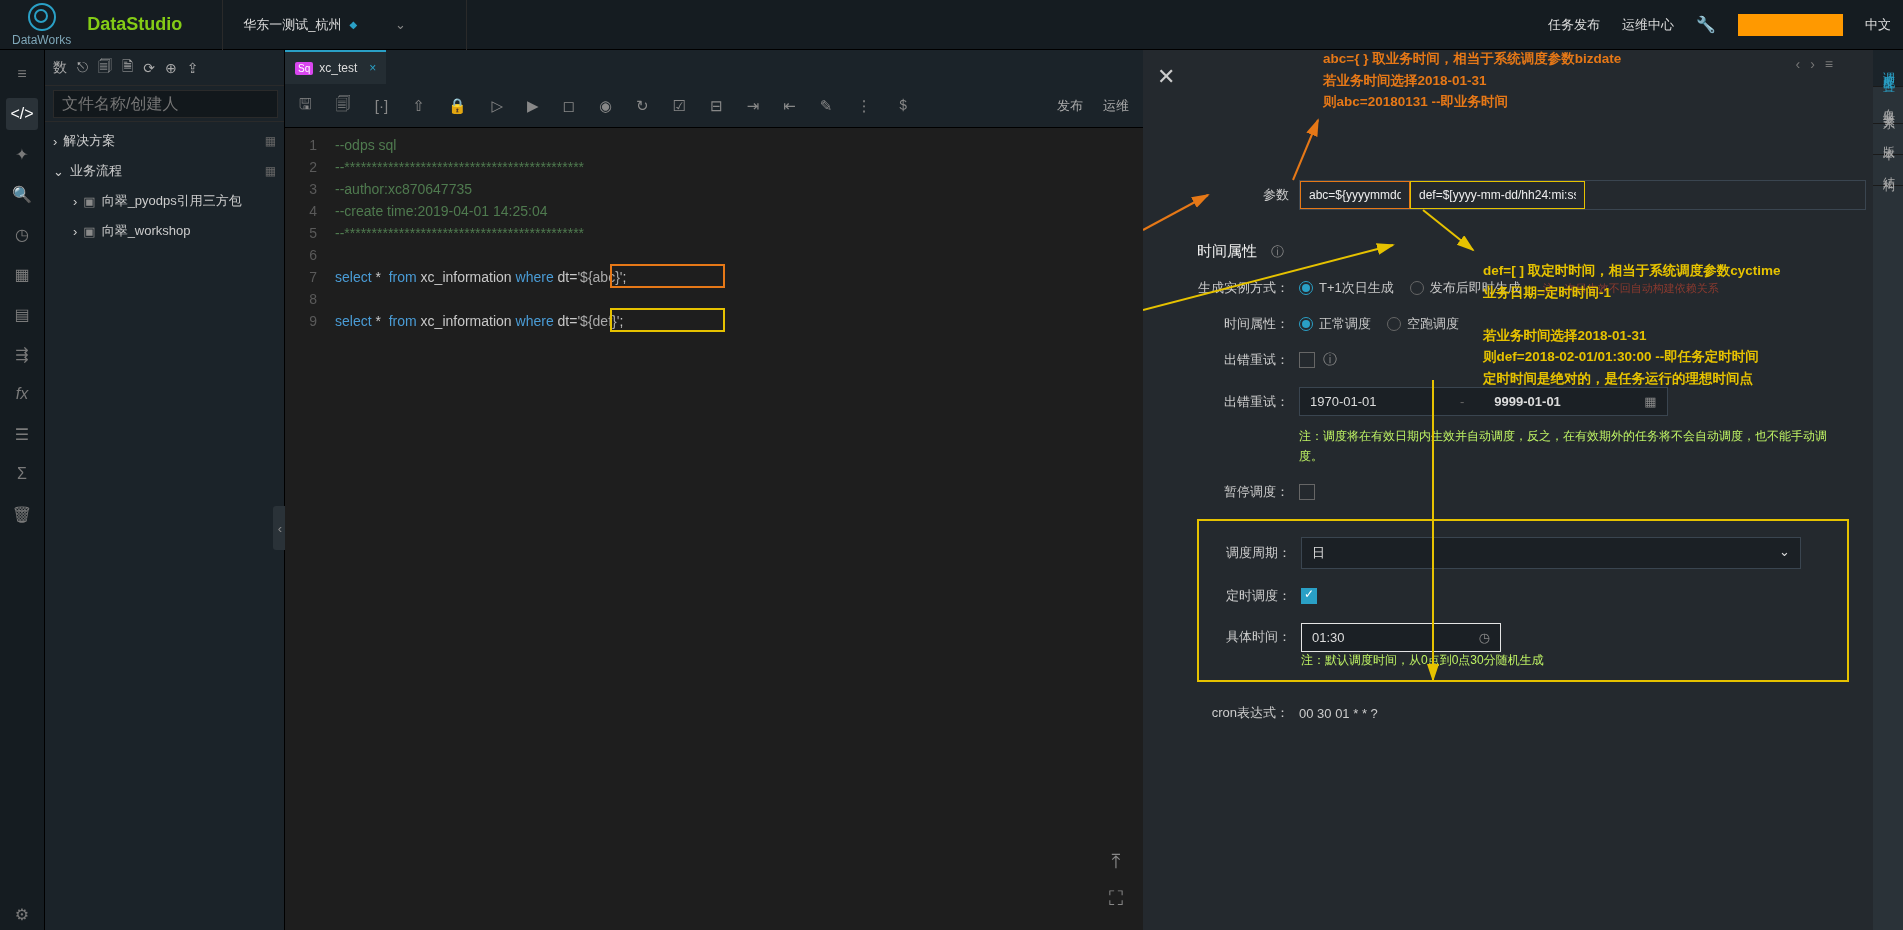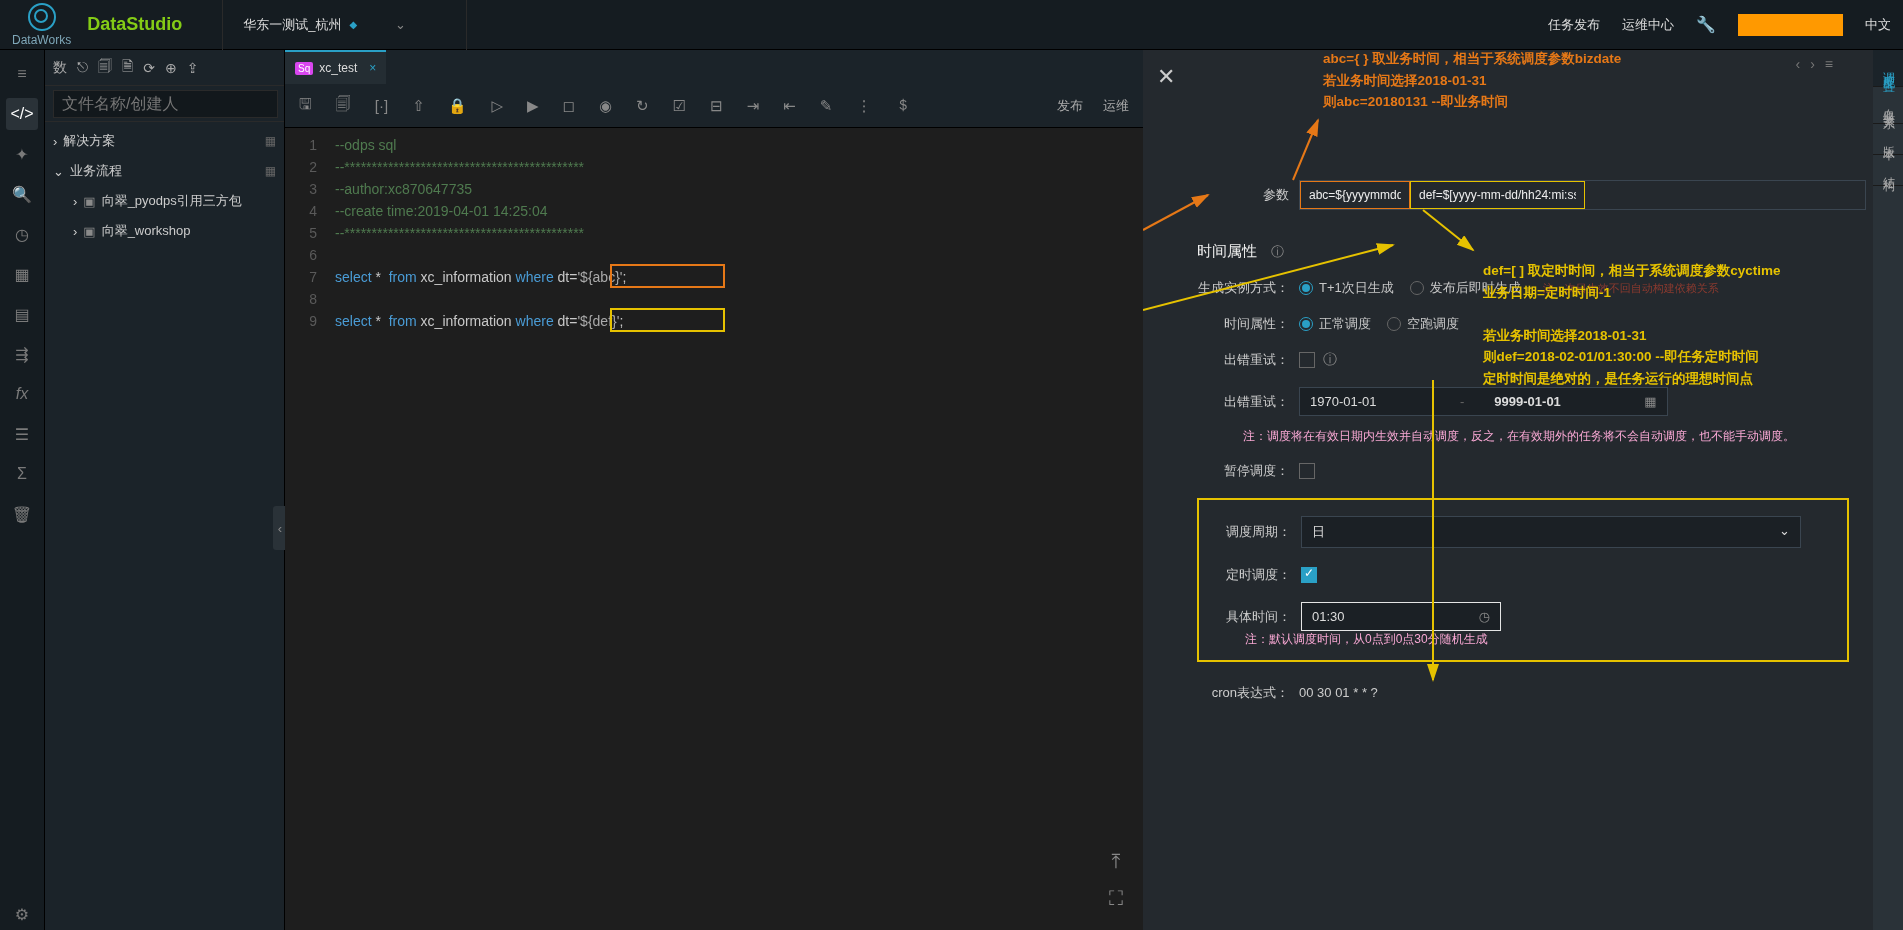--- a/index.html
+++ b/index.html
@@ -77,21 +77,21 @@
 .help-ic { color:#2aa0c6; margin-left:8px; font-size:14px; }
 .section-title { color:#eee; font-size:15px; margin:32px 0 18px 0; display:flex; align-items:center; gap:14px; }
 .radio { display:inline-flex; align-items:center; gap:6px; margin-right:16px; cursor:pointer; }
 .radio .dot { width:14px; height:14px; border-radius:50%; border:1px solid #666; display:inline-flex; align-items:center; justify-content:center; }
 .radio.on .dot { border-color:#2aa0c6; }
 .radio.on .dot::after { content:""; width:8px; height:8px; border-radius:50%; background:#2aa0c6; }
 .cb { width:16px; height:16px; border:1px solid #666; display:inline-block; cursor:pointer; }
 .cb.on { background:#2aa0c6; border-color:#2aa0c6; position:relative; }
 .cb.on::after { content:"✓"; color:#fff; font-size:12px; position:absolute; top:-2px; left:2px; }
 .date-input { background:#1b2025; border:1px solid #3a4550; color:#ddd; padding:6px 10px; width:170px; font-size:13px; }
-.note-red { color:#f9a8d4; font-size:12px; margin-left:46px; margin-top:-8px; margin-bottom:16px; line-height:1.7; }
+.note-red { color:#bef264; font-size:12px; margin-left:102px; margin-top:-8px; margin-bottom:16px; line-height:1.7; }
 .sched-box { border:2px solid #e6c200; padding:16px 12px 10px 0; margin-top:8px; }
 .select { background:#1b2025; border:1px solid #3a4550; color:#ddd; padding:6px 10px; width:500px; display:flex; justify-content:space-between; cursor:pointer; }
 .time-input { background:#1b2025; border:1px solid #e5e5e5; color:#ddd; padding:6px 10px; width:200px; display:flex; justify-content:space-between; align-items:center; }
 
 
 .rrail { width:30px; background:#2a3238; display:flex; flex-direction:column; }
 .rrail-item { writing-mode:vertical-rl; padding:12px 6px; color:#aaa; cursor:pointer; font-size:12px; border-bottom:1px solid #1a1a1a; text-align:center; letter-spacing:3px; }
 .rrail-item.active { background:#1b2329; color:#2aa0c6; }
 .nav-arrows { position:absolute; top:6px; right:40px; display:flex; gap:10px; color:#777; font-size:14px; }
 

